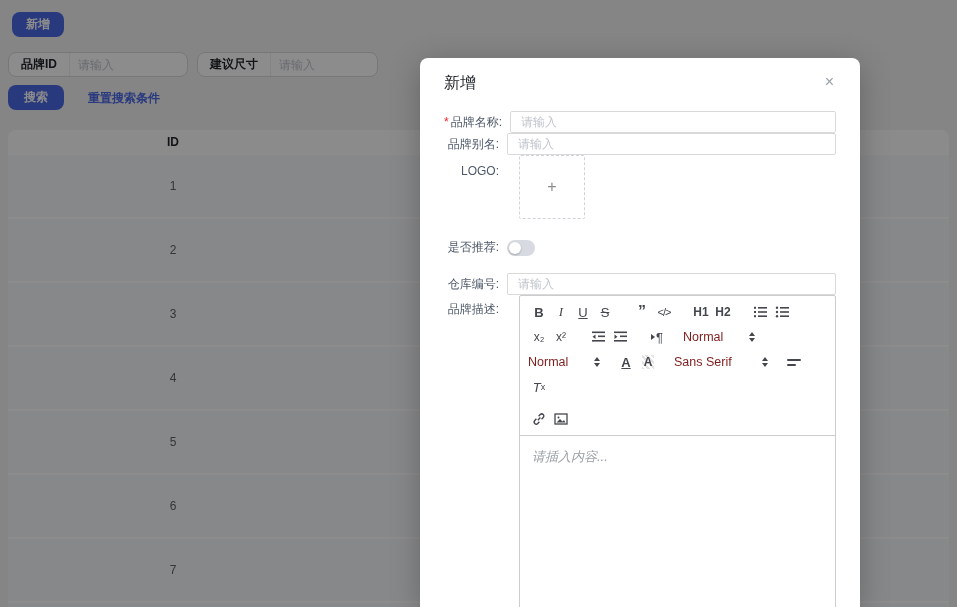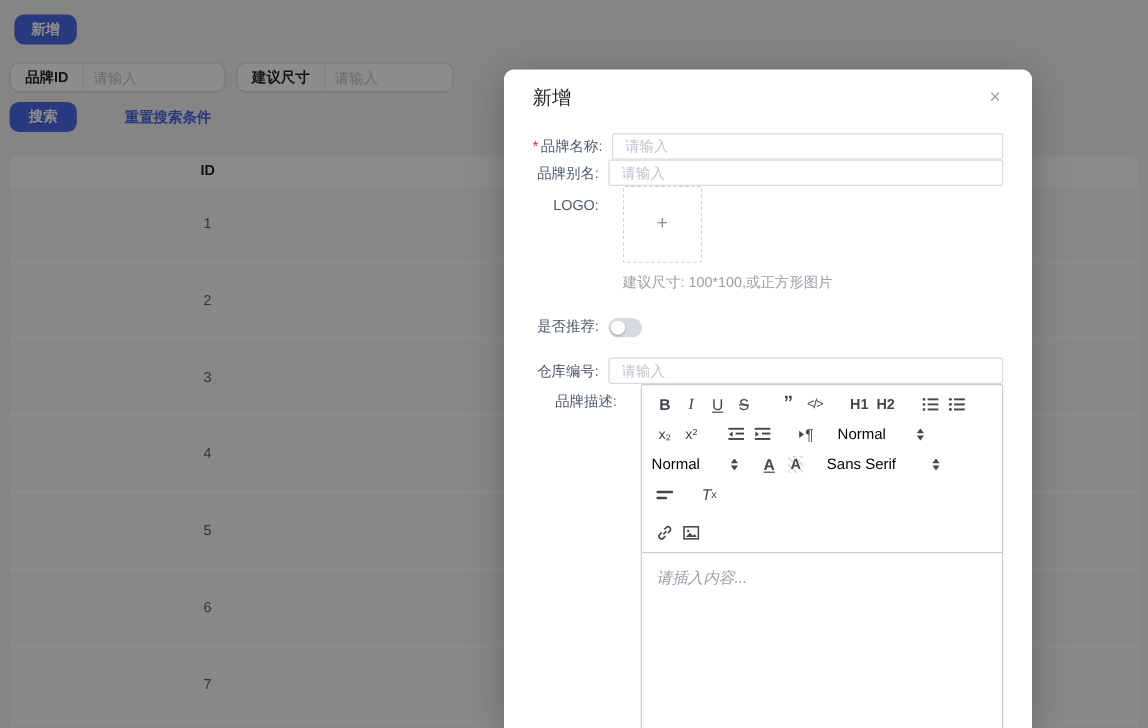--- a/index.html
+++ b/index.html
@@ -37,21 +37,21 @@
     border-right:1px solid #eceef1;
   }
   .filter-input {
     border:none; outline:none; flex:1; min-width:0; height:100%;
     padding:0 8px; font-size:12px; color:#333; background:transparent;
     font-family:inherit;
   }
   .filter-input::placeholder { color:#bfc4cc; }
 
   .reset-link {
-    position:absolute; left:104px; top:90px;
+    position:absolute; left:88px; top:90px;
     color:#4c68e6; font-weight:bold; font-size:12px; cursor:pointer;
   }
 
   .table {
     position:absolute; left:8px; top:130px; width:941px; bottom:0;
     background:#f6f7f9; border-radius:8px 8px 0 0; overflow:hidden;
   }
   .thead {
     height:25px; background:#fdfdfe; display:flex; align-items:center;
     border-bottom:1px solid #ffffff;
@@ -108,21 +108,21 @@
   .switch {
     width:28px; height:16px; border-radius:8px; background:#d7dae1;
     position:relative; cursor:pointer;
   }
   .switch-knob {
     position:absolute; left:2px; top:2px; width:12px; height:12px;
     border-radius:50%; background:#fff; box-shadow:0 1px 2px rgba(0,0,0,0.25);
   }
 
   .desc-row { margin-bottom:0; }
-  .desc-row .form-label { padding-top:6px;margin-left:15px; }
+  .desc-row .form-label { padding-top:6px; }
 
   .editor { flex:1; border:1px solid #ccc; border-radius:2px; background:#fff; min-width:0; }
   .ql-toolbar {
     padding:7px 8px; border-bottom:1px solid #ccc;
     display:flex; flex-wrap:wrap; align-items:center; row-gap:7px;
   }
   .ql-group { display:flex; align-items:center; margin-right:15px; }
   .ql-group:last-child { margin-right:0; }
   .ql-btn {
     min-width:22px; height:18px; display:flex; align-items:center; justify-content:center;
@@ -130,21 +130,21 @@
     font-family:inherit; padding:0 2px;
   }
   .g-bold { font-weight:bold; }
   .g-italic { font-style:italic; font-family:"Liberation Serif","DejaVu Serif",serif; }
   .g-under { text-decoration:underline; }
   .g-strike { text-decoration:line-through; }
   .g-quote { font-weight:bold; font-size:16px; line-height:10px; }
   .g-code { font-size:11px; letter-spacing:-1px; }
   .g-h { font-size:12px; font-weight:bold; }
   .g-script { font-size:12px; }
-  .picker { display:flex; align-items:center; justify-content:space-between; cursor:pointer; color:#000000; }
+  .picker { display:flex; align-items:center; justify-content:space-between; cursor:pointer; color:#7f1d1d; }
   .picker-label { font-size:12.5px; margin-right:14px; }
   .p-size, .p-header { width:72px; }
   .p-font { width:94px; }
   .arrows { display:flex; flex-direction:column; gap:2px; }
   .arrows i { display:block; width:0; height:0; border-left:3.5px solid transparent; border-right:3.5px solid transparent; }
   .arr-up { border-bottom:4px solid #44474d; }
   .arr-down { border-top:4px solid #44474d; }
   .g-color { text-decoration:underline; font-weight:bold; font-size:13px; }
   .g-bg {
     font-weight:bold; font-size:12px; padding:0 2px;
@@ -228,21 +228,20 @@
     <span class="form-label">品牌别名:</span>
     <input class="text-input" placeholder="请输入" style="">
   </div>
 
   <div class="form-row top logo-row">
     <span class="form-label">LOGO:</span>
     <div class="logo-col">
       <div class="upload-box">
         <span>+</span>
       </div>
-      <span class="upload-hint">建议尺寸: 100*100,或正方形图片</span>
     </div>
   </div>
 
   <div class="form-row switch-row">
     <span class="form-label">是否推荐:</span>
     <div class="switch">
       <div class="switch-knob"></div>
     </div>
   </div>
 

